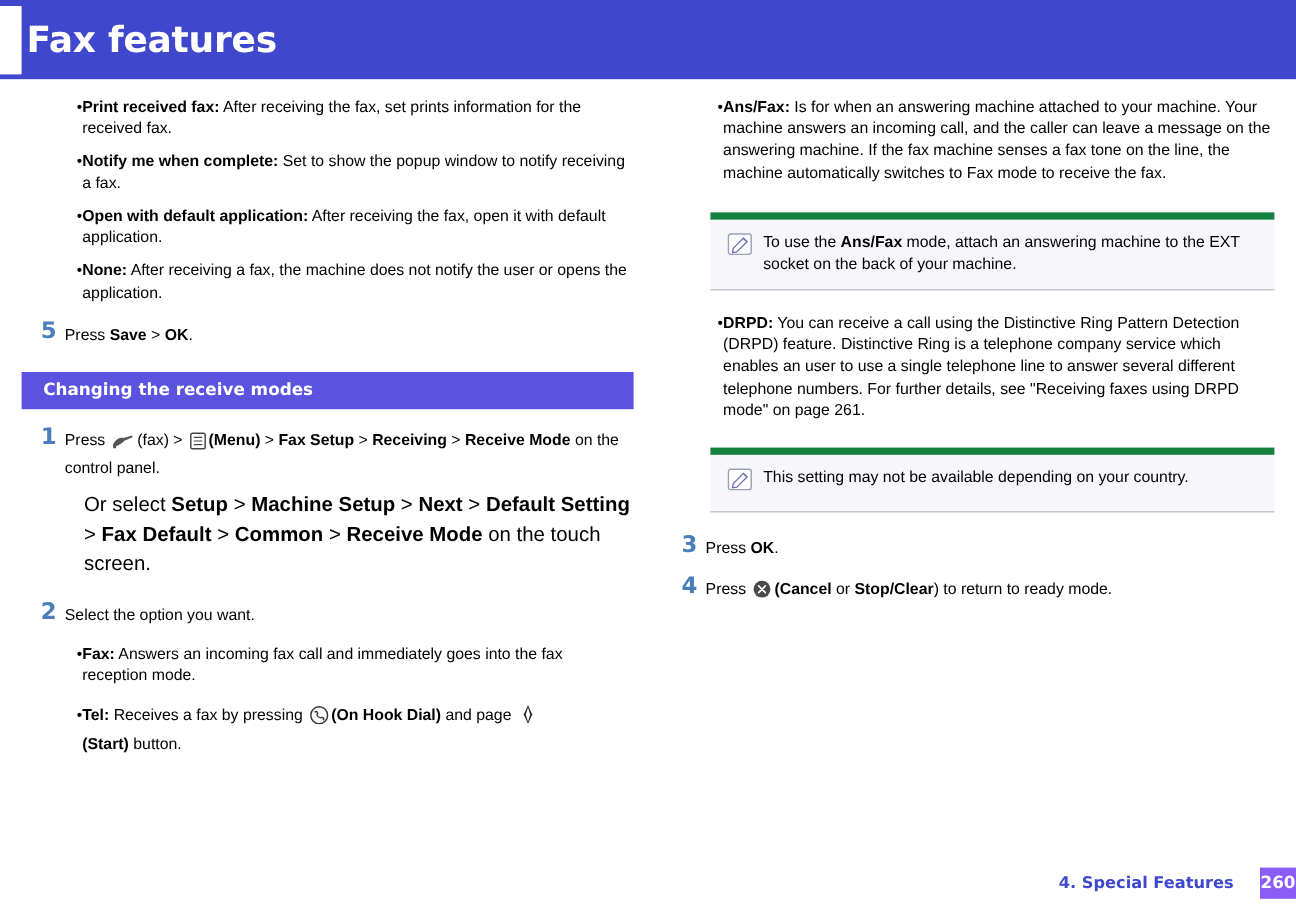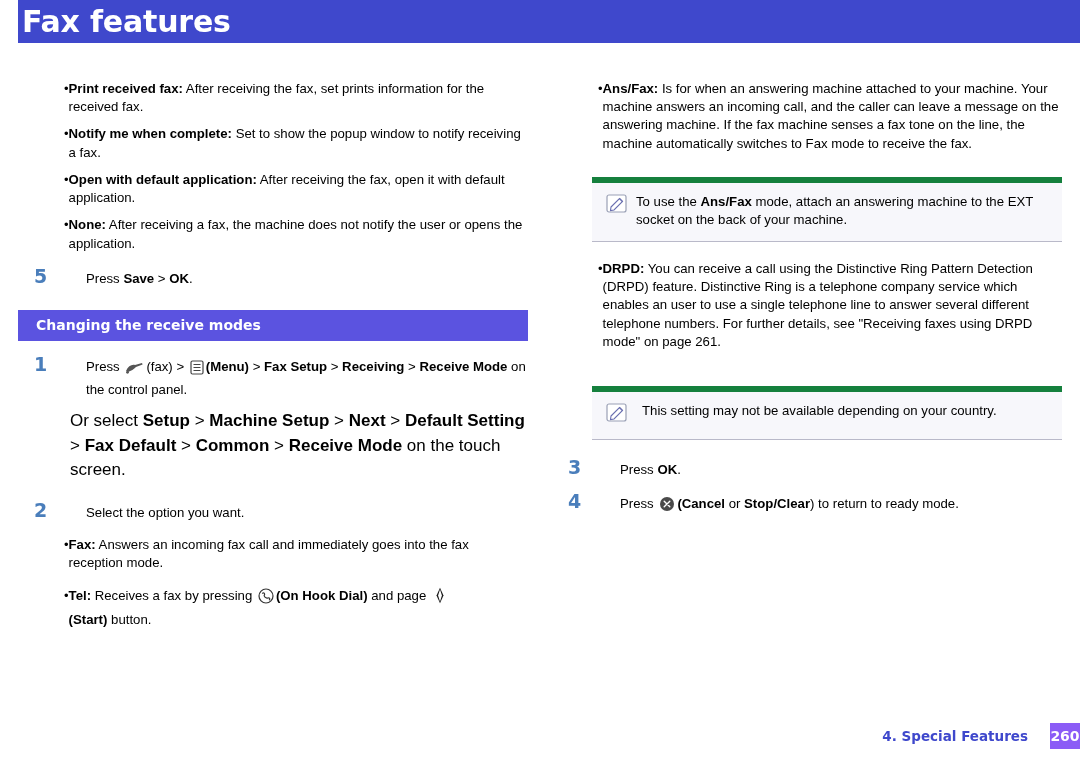--- a/index.html
+++ b/index.html
@@ -13,21 +13,21 @@
   #page {
     position: relative;
     width: 1080px; height: 763px;
     overflow: hidden;
   }
 
   
   .header {
     position: absolute;
     left: 0; top: 0;
-    width: 1080px; height: 43px;
+    width: 1080px; height: 66px;
     background: #3f48cc;
     display: flex;
     align-items: center;
   }
   .header-accent {
     width: 18px; height: 57px;
     background: #ffffff;
     flex: 0 0 18px;
   }
   .header-title {
@@ -78,21 +78,21 @@
   }
   .step-num {
     flex: 0 0 36px;
     color: #4a7ebb;
     font-weight: bold;
     font-size: 19px;
     line-height: 1.05;
     padding-left: 16px;
     font-family: "DejaVu Sans", sans-serif;
   }
-  .step-body { flex: 1 1 auto; padding-top: 2px; margin-left: 32px; }
+  .step-body { flex: 1 1 auto; padding-top: 2px; }
 
   .sub-indent { padding-left: 52px; font-size: 17px; line-height: 1.45; }
 
   
   .section-bar {
     margin: 22px 0 14px 0;
     background: #5b53e0;
     color: #ffffff;
     font-weight: bold;
     font-size: 14px;
@@ -256,21 +256,21 @@
           </svg>
       </div>
       <div class="note-text"><span>To use the </span><span class="b">Ans/Fax</span><span> mode, attach an answering machine to the EXT socket on the back of your machine.</span></div>
     </div>
 
     <div class="bullet-row" style="margin-top:18px;">
       <div class="bullet-dot">•</div>
       <div class="bullet-text"><span class="b">DRPD:</span><span> You can receive a call using the Distinctive Ring Pattern Detection (DRPD) feature. Distinctive Ring is a telephone company service which enables an user to use a single telephone line to answer several different telephone numbers. For further details, see "Receiving faxes using DRPD mode" on page 261.</span></div>
     </div>
 
-    <div class="note" style="margin-top:35px;gap:6px;">
+    <div class="note" style="margin-top:22px;">
       <div class="note-icon">
         <svg width="22" height="20" viewBox="0 0 22 20">
             <rect x="1" y="1" width="19" height="17" rx="2" fill="#ffffff" stroke="#9aa0b5" stroke-width="1.2"></rect>
             <path d="M5 13 L13.5 4.5 L16.5 7.5 L8 16 L4.5 16.5 Z" fill="#ffffff" stroke="#6a6fb0" stroke-width="1.1"></path>
             <path d="M13.5 4.5 L16.5 7.5" stroke="#6a6fb0" stroke-width="1.1"></path>
           </svg>
       </div>
       <div class="note-text">This setting may not be available depending on your country.</div>
     </div>
 

